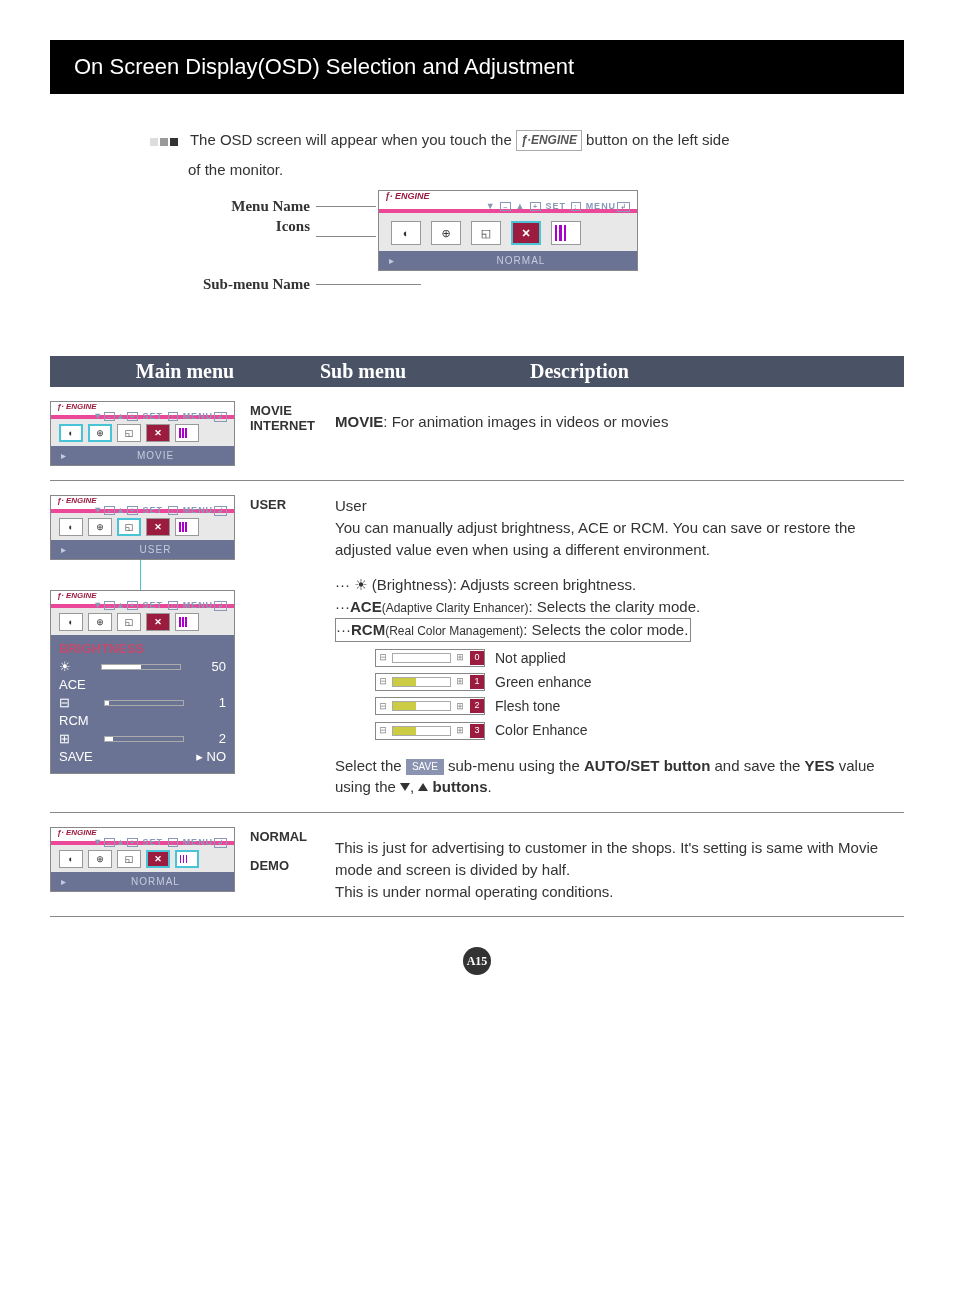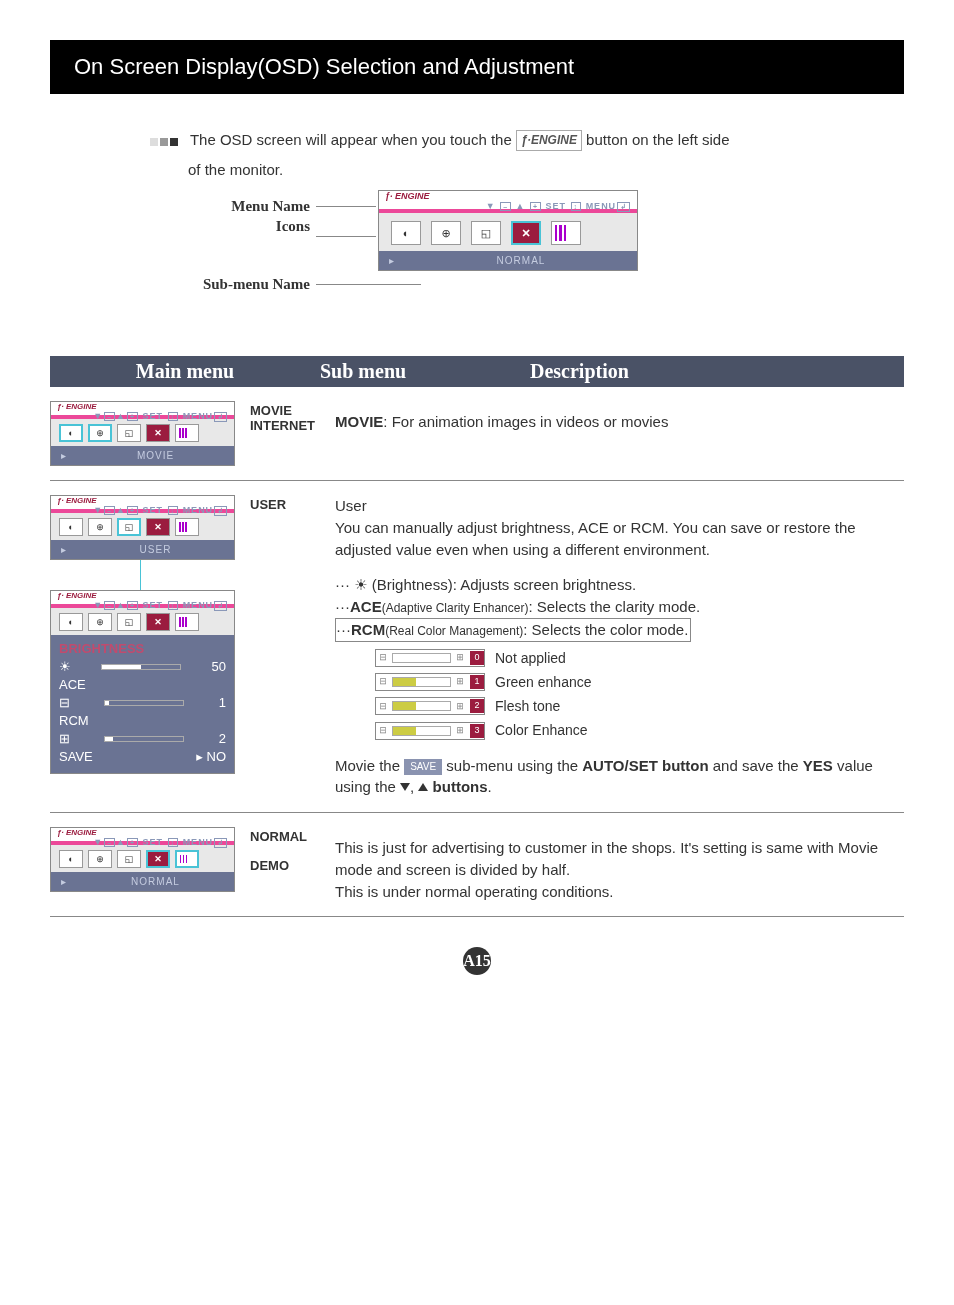--- a/index.html
+++ b/index.html
@@ -72,21 +72,21 @@
   .rcm-box .neg{width:14px; text-align:center; color:#888;}
   .rcm-box .bar{flex:1; height:10px; border:1px solid #aaa; margin:0 2px;}
   .rcm-box .num{width:14px; height:14px; background:#9b1c3f; color:#fff; text-align:center; font-size:9px; margin-left:3px;}
   .rcm-box .bar.filled{ background:linear-gradient(90deg,#cc4 40%,#fff 40%);}
 
   .save-chip{ display:inline-block; background:#8a93b0; color:#fff; font-size:10px; padding:1px 6px; vertical-align:1px;}
   .tri-icon{display:inline-block; width:0; height:0; border-left:5px solid transparent; border-right:5px solid transparent; vertical-align:1px;}
   .tri-down{border-top:8px solid #333;}
   .tri-up{border-bottom:8px solid #333;}
 
-  .page-num{ width:28px; height:28px; border-radius:50%; background:#333; color:#fff; display:flex; align-items:center; justify-content:center; font-weight:bold; font-size:16px; margin:30px auto 0; font-family:"Times New Roman",serif;}
+  .page-num{ width:28px; height:28px; border-radius:50%; background:#333; color:#fff; display:flex; align-items:center; justify-content:center; font-weight:bold; font-size:12px; margin:30px auto 0; font-family:"Times New Roman",serif;}
 
   .f-label{ display:inline-block; font-style:italic; font-weight:bold; font-size:12px; border:1px solid #aaa; padding:0 4px; color:#555; vertical-align:1px;}
 </style>
 </head>
 <body>
 
 <div class="page">
 
   <div class="title-bar">On Screen Display(OSD) Selection and Adjustment</div>
 
@@ -267,21 +267,21 @@
               <span class="neg">⊟</span>
               <span class="bar filled"></span>
               <span class="neg">⊞</span>
               <span class="num">3</span>
             </div>
             <span>Color Enhance</span>
           </div>
       </div>
 
       <div>
-        <span>Movie the </span>
+        <span>Select the </span>
         <span class="save-chip">SAVE</span>
         <span> sub-menu using the </span>
         <span class="b">AUTO/SET button</span>
         <span> and save the </span>
         <span class="b">YES</span>
         <span> value using the </span>
         <span class="tri-icon tri-down"></span>,
         <span class="tri-icon tri-up"></span>
         <span class="b">buttons</span>.
       </div>

